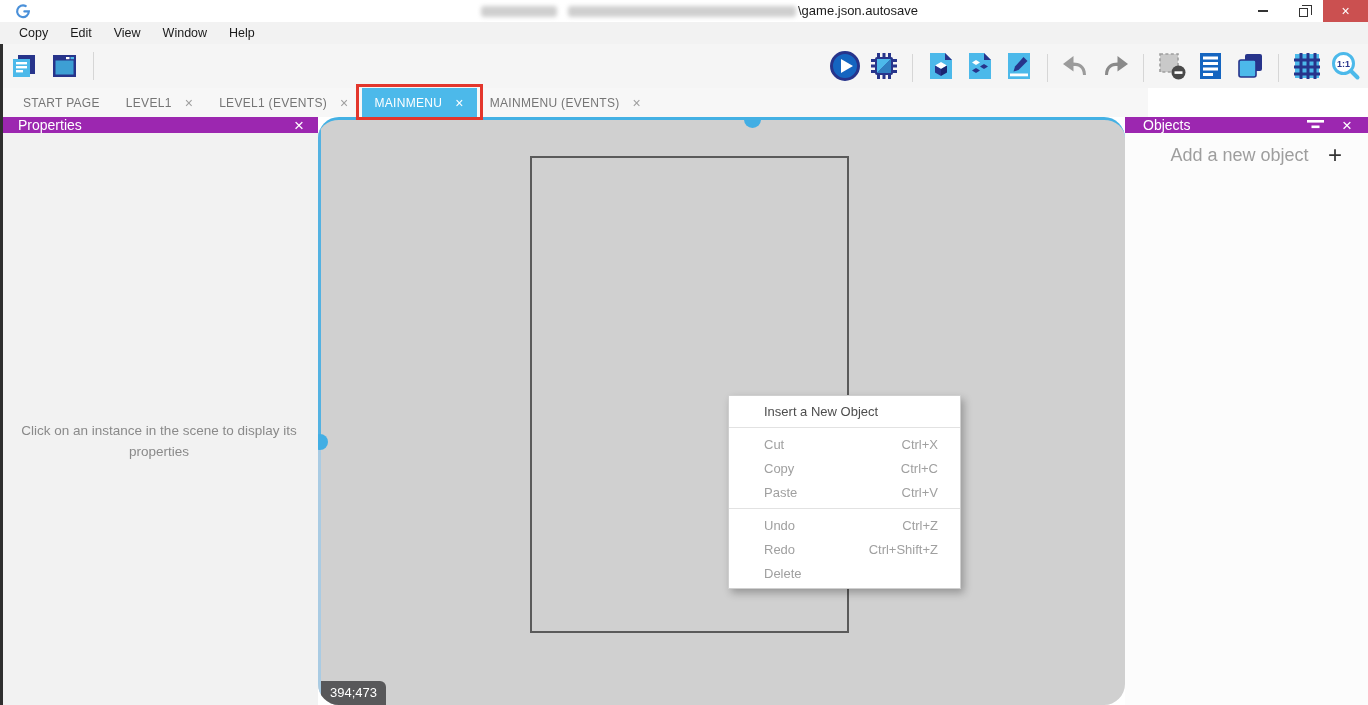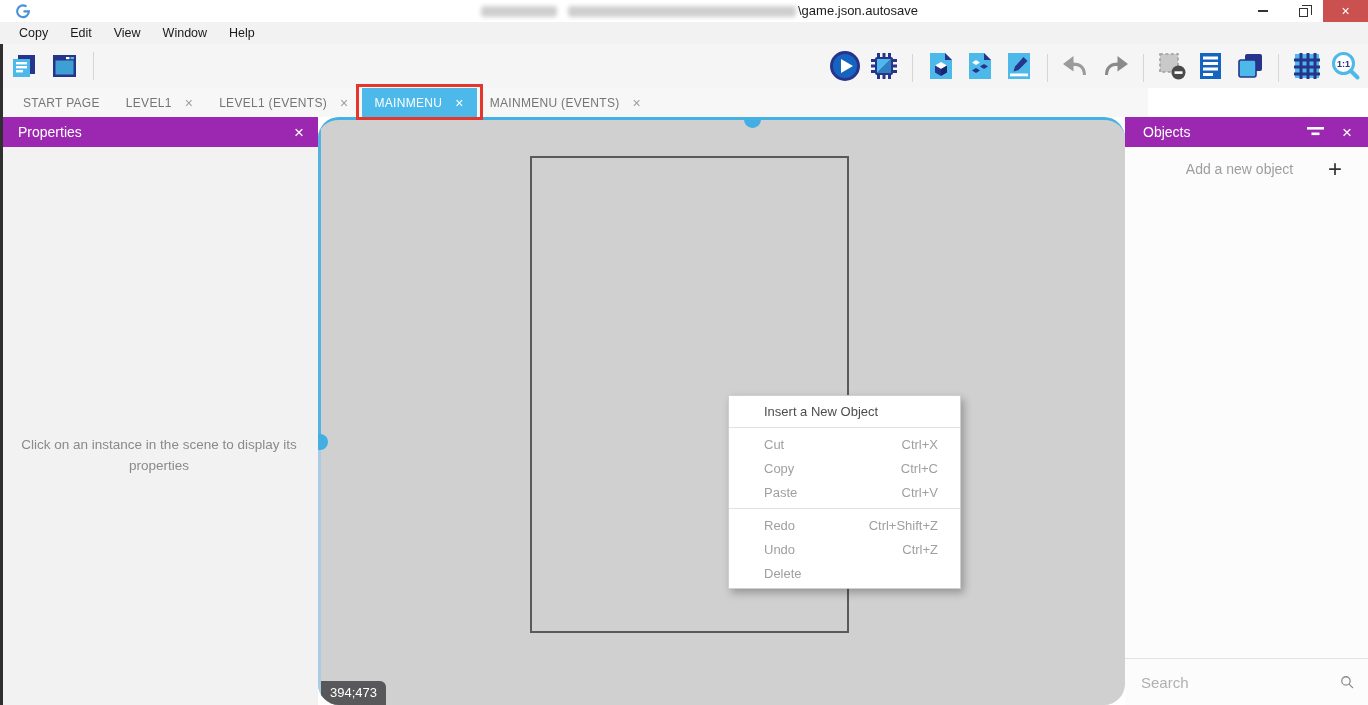--- a/index.html
+++ b/index.html
@@ -41,21 +41,21 @@
   .tab.active .tab-close { color:#ffffff; }
 
   
   .annotation-box { position:absolute; border:3px solid #e3362c; pointer-events:none; z-index:30; }
   .tab-annotation { left:-6px; right:-6px; top:-4px; bottom:-3px; }
   .menu-annotation { left:-6px; right:-1px; top:-3px; bottom:-2px; }
 
   
   .main { position:absolute; left:0; top:117px; width:1368px; height:588px; display:flex; }
 
-  .panel-header { height:30px; background:#9c27b0; color:#fff; display:flex; align-items:center; padding:0 12px 0 18px; }
+  .panel-header { height:16px; background:#9c27b0; color:#fff; display:flex; align-items:center; padding:0 12px 0 18px; }
   .panel-title { font-size:14px; flex:0 0 auto; }
   .panel-header .spacer { flex:1; }
   .panel-close { color:#fff; font-size:17px; line-height:1; padding:0 2px; }
 
   
   .left-panel { width:318px; background:#f2f2f2; position:relative; flex:0 0 auto; }
   .left-panel .panel-body { position:relative; height:558px;border-radius:24px; }
   .empty-msg { position:absolute; top:288px; left:9px; width:300px; text-align:center; font-size:13.5px; color:#8a8a8a; line-height:1.55; }
 
   
@@ -73,21 +73,21 @@
   .cm-item.enabled { color:#4d4d4d; }
   .cm-item.highlight { background:#ececec; }
   .cm-shortcut { margin-left:auto; }
   .cm-sep { border-top:1px solid #e2e2e2; margin:4px 0; }
 
   
   .right-panel { width:243px; background:#fcfcfc; position:relative; flex:0 0 auto; }
   .right-panel .panel-header { padding:0 14px 0 18px; }
   .filter-icon { margin-right:14px; }
   .add-row { display:flex; align-items:center; height:44px; }
-  .add-label { flex:1; text-align:center; font-size:14px; color:#9e9e9e; padding-left:26px; }
+  .add-label { flex:1; text-align:center; font-size:18px; color:#9e9e9e; padding-left:26px; }
   .add-btn { width:40px; font-size:24px; font-weight:300; color:#333; text-align:left; }
   .search-row { position:absolute; left:0; bottom:0; width:243px; height:47px; background:#fcfcfc; border-top:1px solid #e2e2e2; display:flex; align-items:center; padding:0 14px 0 16px; }
   .search-input { flex:1; border:none; outline:none; background:transparent; font-size:15px; color:#555; font-family:"Liberation Sans", sans-serif; }
   .search-input::placeholder { color:#b0b0b0; }
 
   
   .left-edge { position:absolute; left:0; top:44px; width:3px; height:661px; background:#2f2f2f; z-index:25; }
 </style>
 </head>
 <body>
@@ -308,27 +308,20 @@
         <svg class="filter-icon" width="20" height="14" viewBox="0 0 20 14">
           <rect x="1" y="2" width="17" height="2.6" fill="#ffffff"></rect>
           <rect x="5.5" y="7.5" width="8" height="2.6" fill="#ffffff"></rect>
         </svg>
         <span class="panel-close">×</span>
       </div>
       <div class="add-row">
         <span class="add-label">Add a new object</span>
         <span class="add-btn">+</span>
       </div>
-      <div class="search-row">
-        <input class="search-input" type="text" placeholder="Search" style="">
-        <svg width="20" height="20" viewBox="0 0 20 20">
-          <circle cx="8.5" cy="8.5" r="6" fill="none" stroke="#8a8a8a" stroke-width="1.8"></circle>
-          <line x1="13" y1="13" x2="18" y2="18" stroke="#8a8a8a" stroke-width="1.8" stroke-linecap="round"></line>
-        </svg>
-      </div>
     </div>
   </div>
 
   <div class="context-menu">
     <div class="cm-item enabled">
       <span>Insert a New Object</span>
     </div>
     <div class="cm-sep"></div>
     <div class="cm-item">
       <span>Cut</span>
@@ -337,26 +330,26 @@
     <div class="cm-item">
       <span>Copy</span>
       <span class="cm-shortcut">Ctrl+C</span>
     </div>
     <div class="cm-item">
       <span>Paste</span>
       <span class="cm-shortcut">Ctrl+V</span>
     </div>
     <div class="cm-sep"></div>
     <div class="cm-item">
+      <span>Undo</span>
+      <span class="cm-shortcut">Ctrl+Z</span>
+    </div>
+    <div class="cm-item">
       <span>Redo</span>
       <span class="cm-shortcut">Ctrl+Shift+Z</span>
     </div>
     <div class="cm-item">
-      <span>Undo</span>
-      <span class="cm-shortcut">Ctrl+Z</span>
-    </div>
-    <div class="cm-item">
       <span>Delete</span>
     </div>
   </div>
 
   <div class="left-edge"></div>
 </div>
 
 </body></html>

